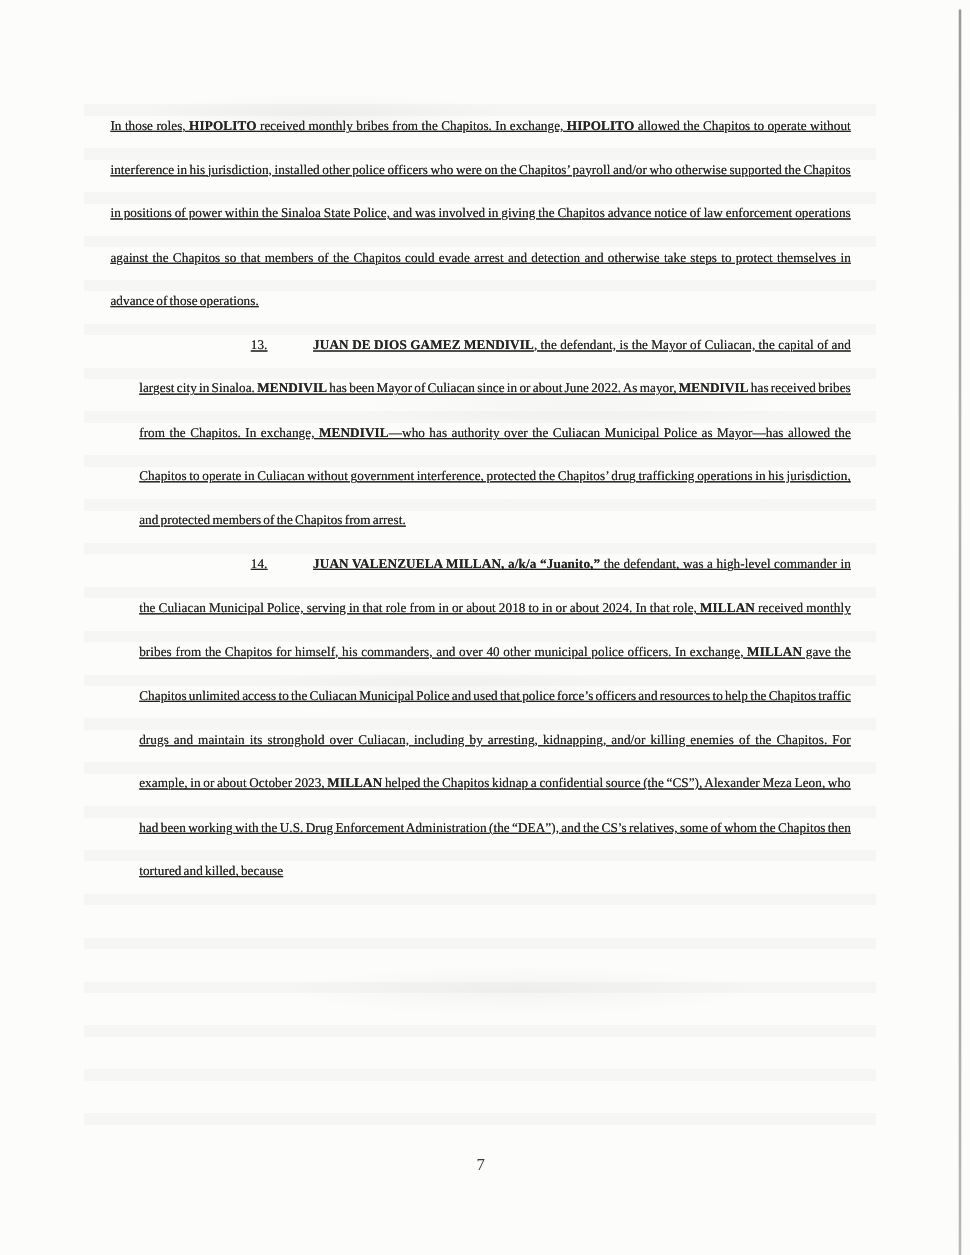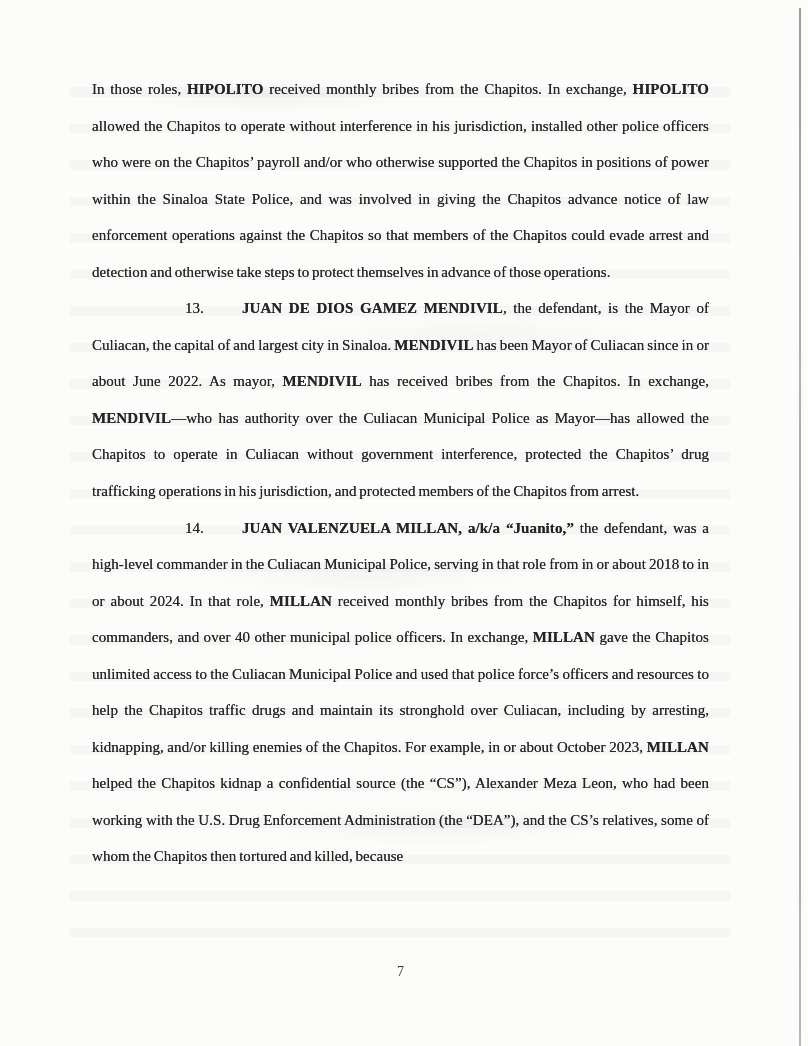--- a/index.html
+++ b/index.html
@@ -34,37 +34,38 @@
       radial-gradient(280px 30px at 55% 86%, rgba(90,90,90,0.05), transparent 70%),
       repeating-linear-gradient(180deg,
         transparent 0px, transparent 27px,
         rgba(85,85,85,0.04) 27px, rgba(85,85,85,0.04) 36.55px);
     pointer-events: none;
   }
 
   .textblock {
     position: absolute;
     left: 92px;
-    top: 71px;
+    top: 87px;
     width: 617px;
-    font-size: 15px;
+    font-size: 11px;
     line-height: 36.55px;
     text-align: justify;
     word-spacing: -1px;
     letter-spacing: 0.05px;
     text-shadow: 0 0 0.45px rgba(20,20,20,0.75); 
+    text-decoration: underline;
   }
 
   .textblock p { margin: 0; padding: 0; }
 
   .pnum-gap {
     display: inline-block;
     width: 38px;
   }
-  p.numbered { text-indent: 93px; }
+  p.numbered { text-indent: 93px; margin-left: 24px; }
 
   b { font-weight: 700; letter-spacing: 0.1px; }
 
   .pagenum {
     position: absolute;
     left: 92px;
     width: 617px;
     top: 962px;
     text-align: center;
     font-size: 14px;

